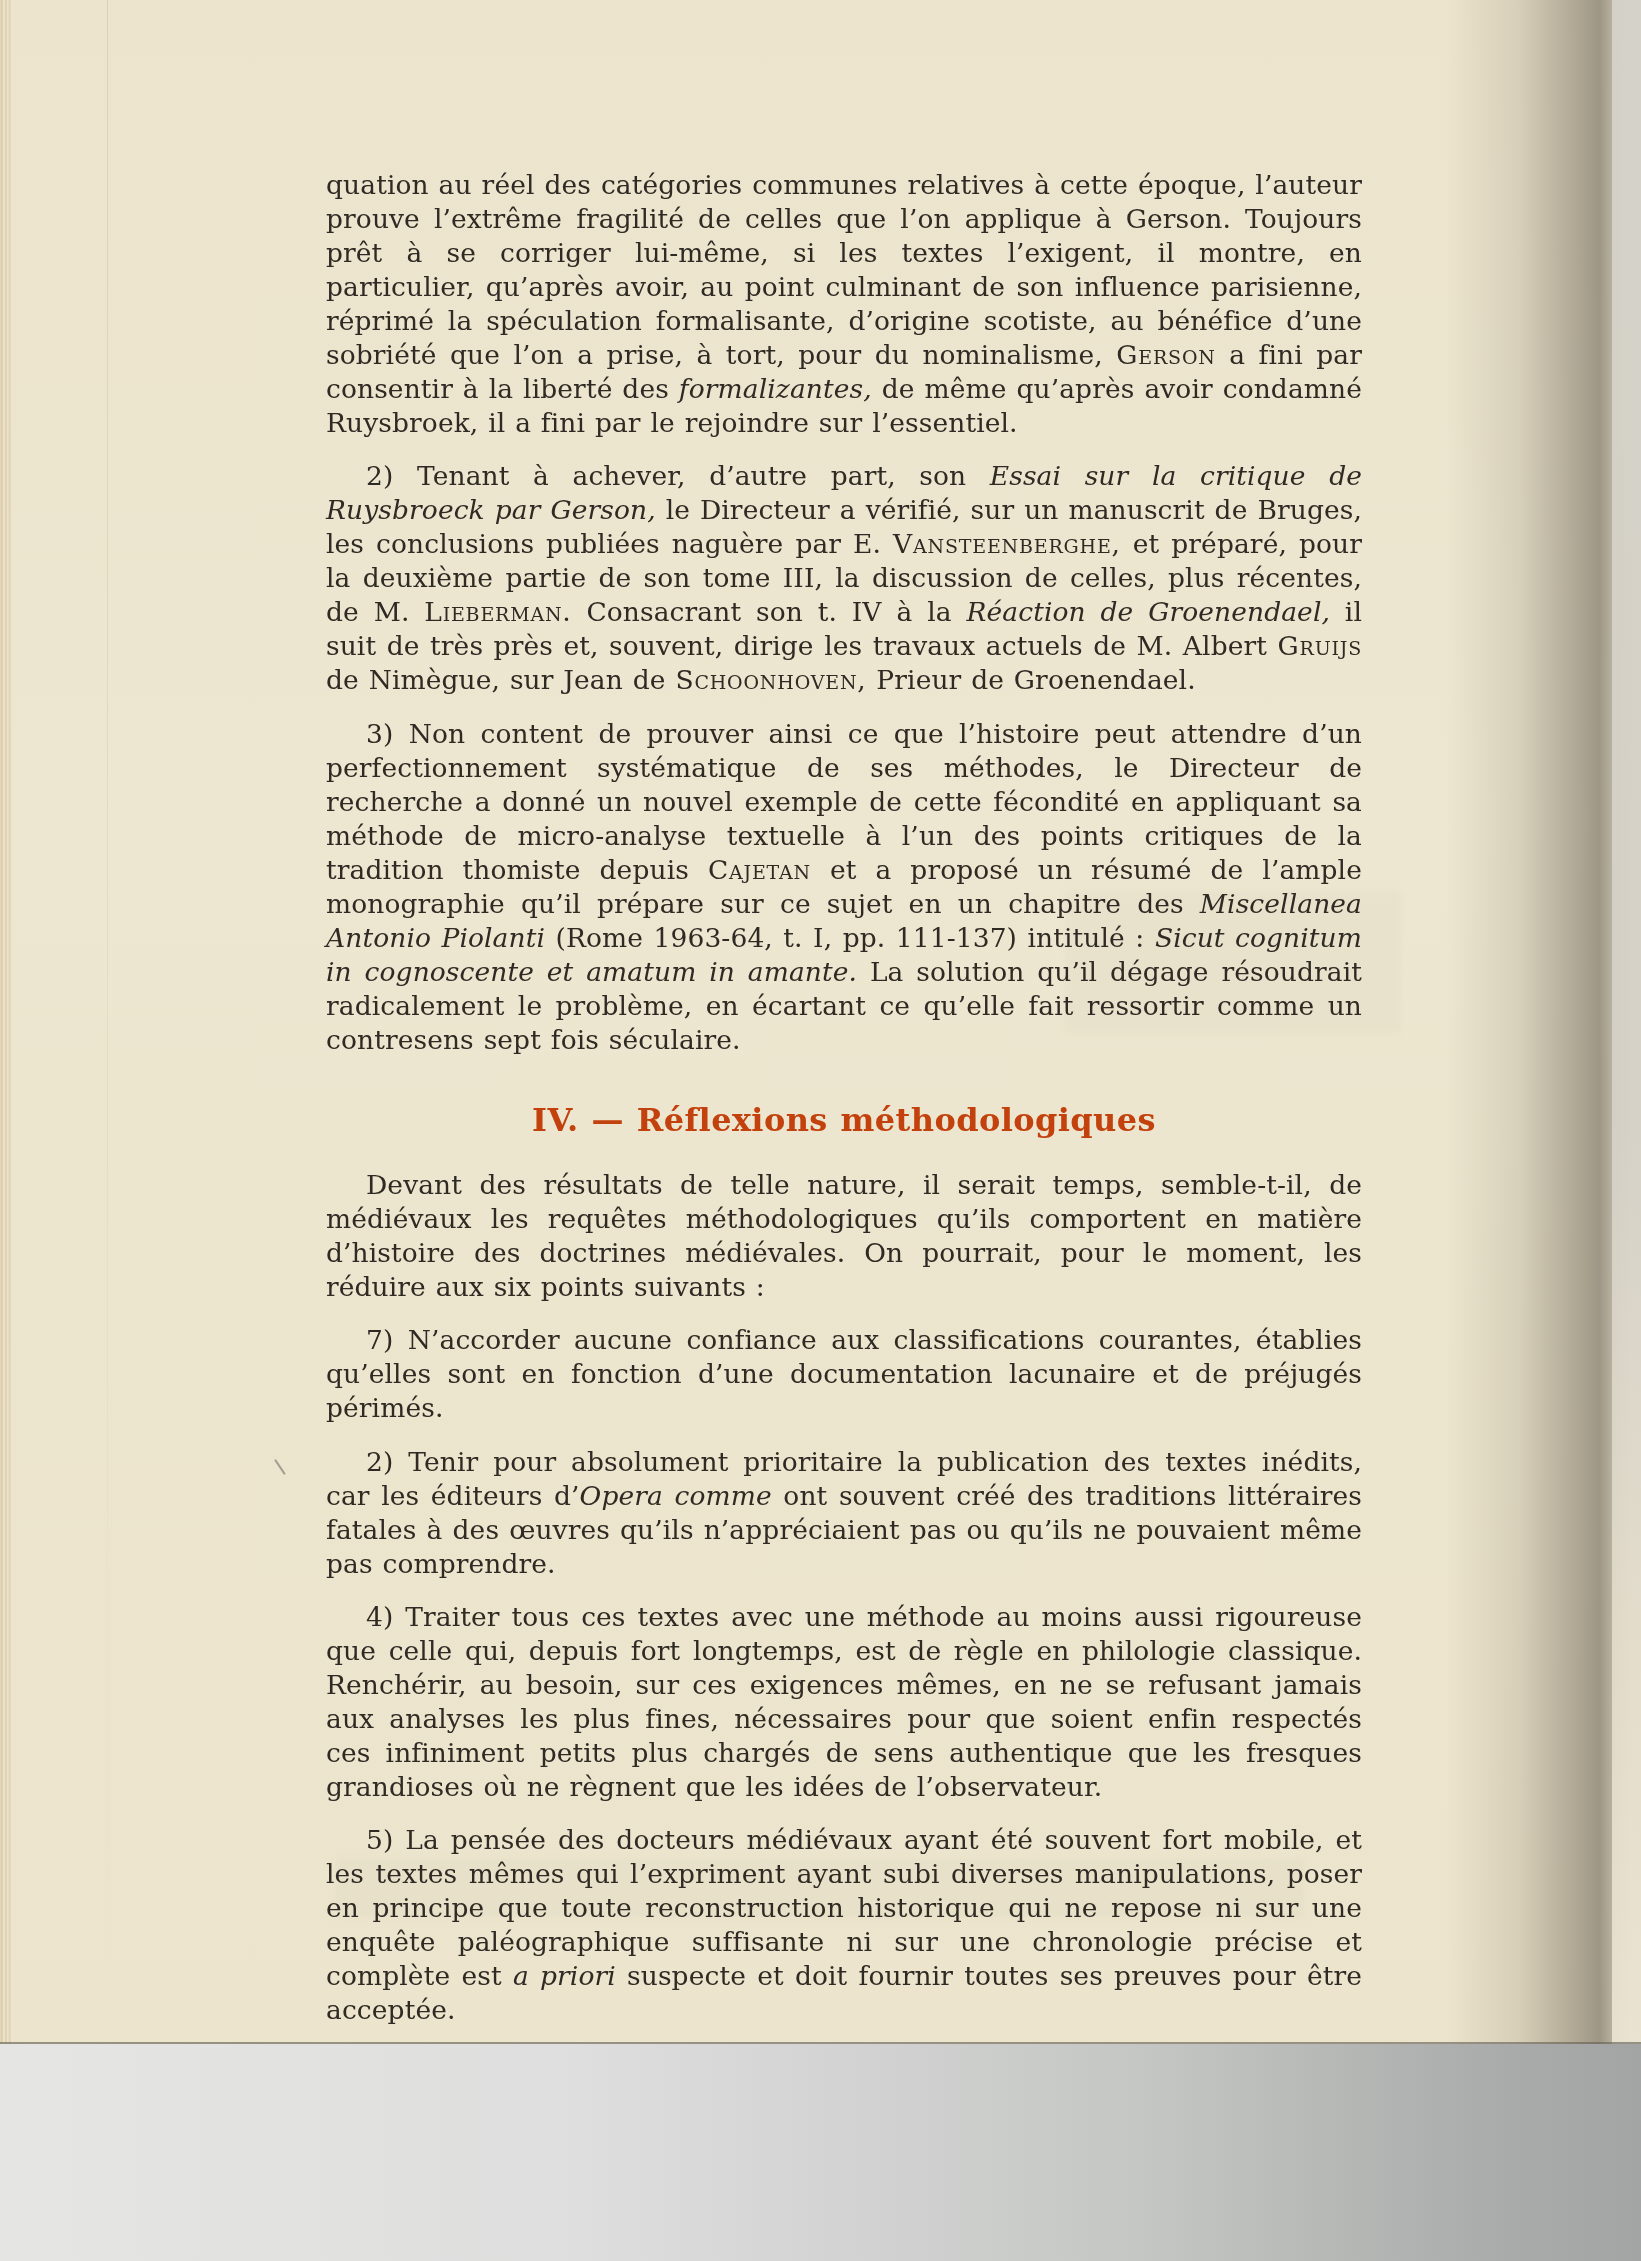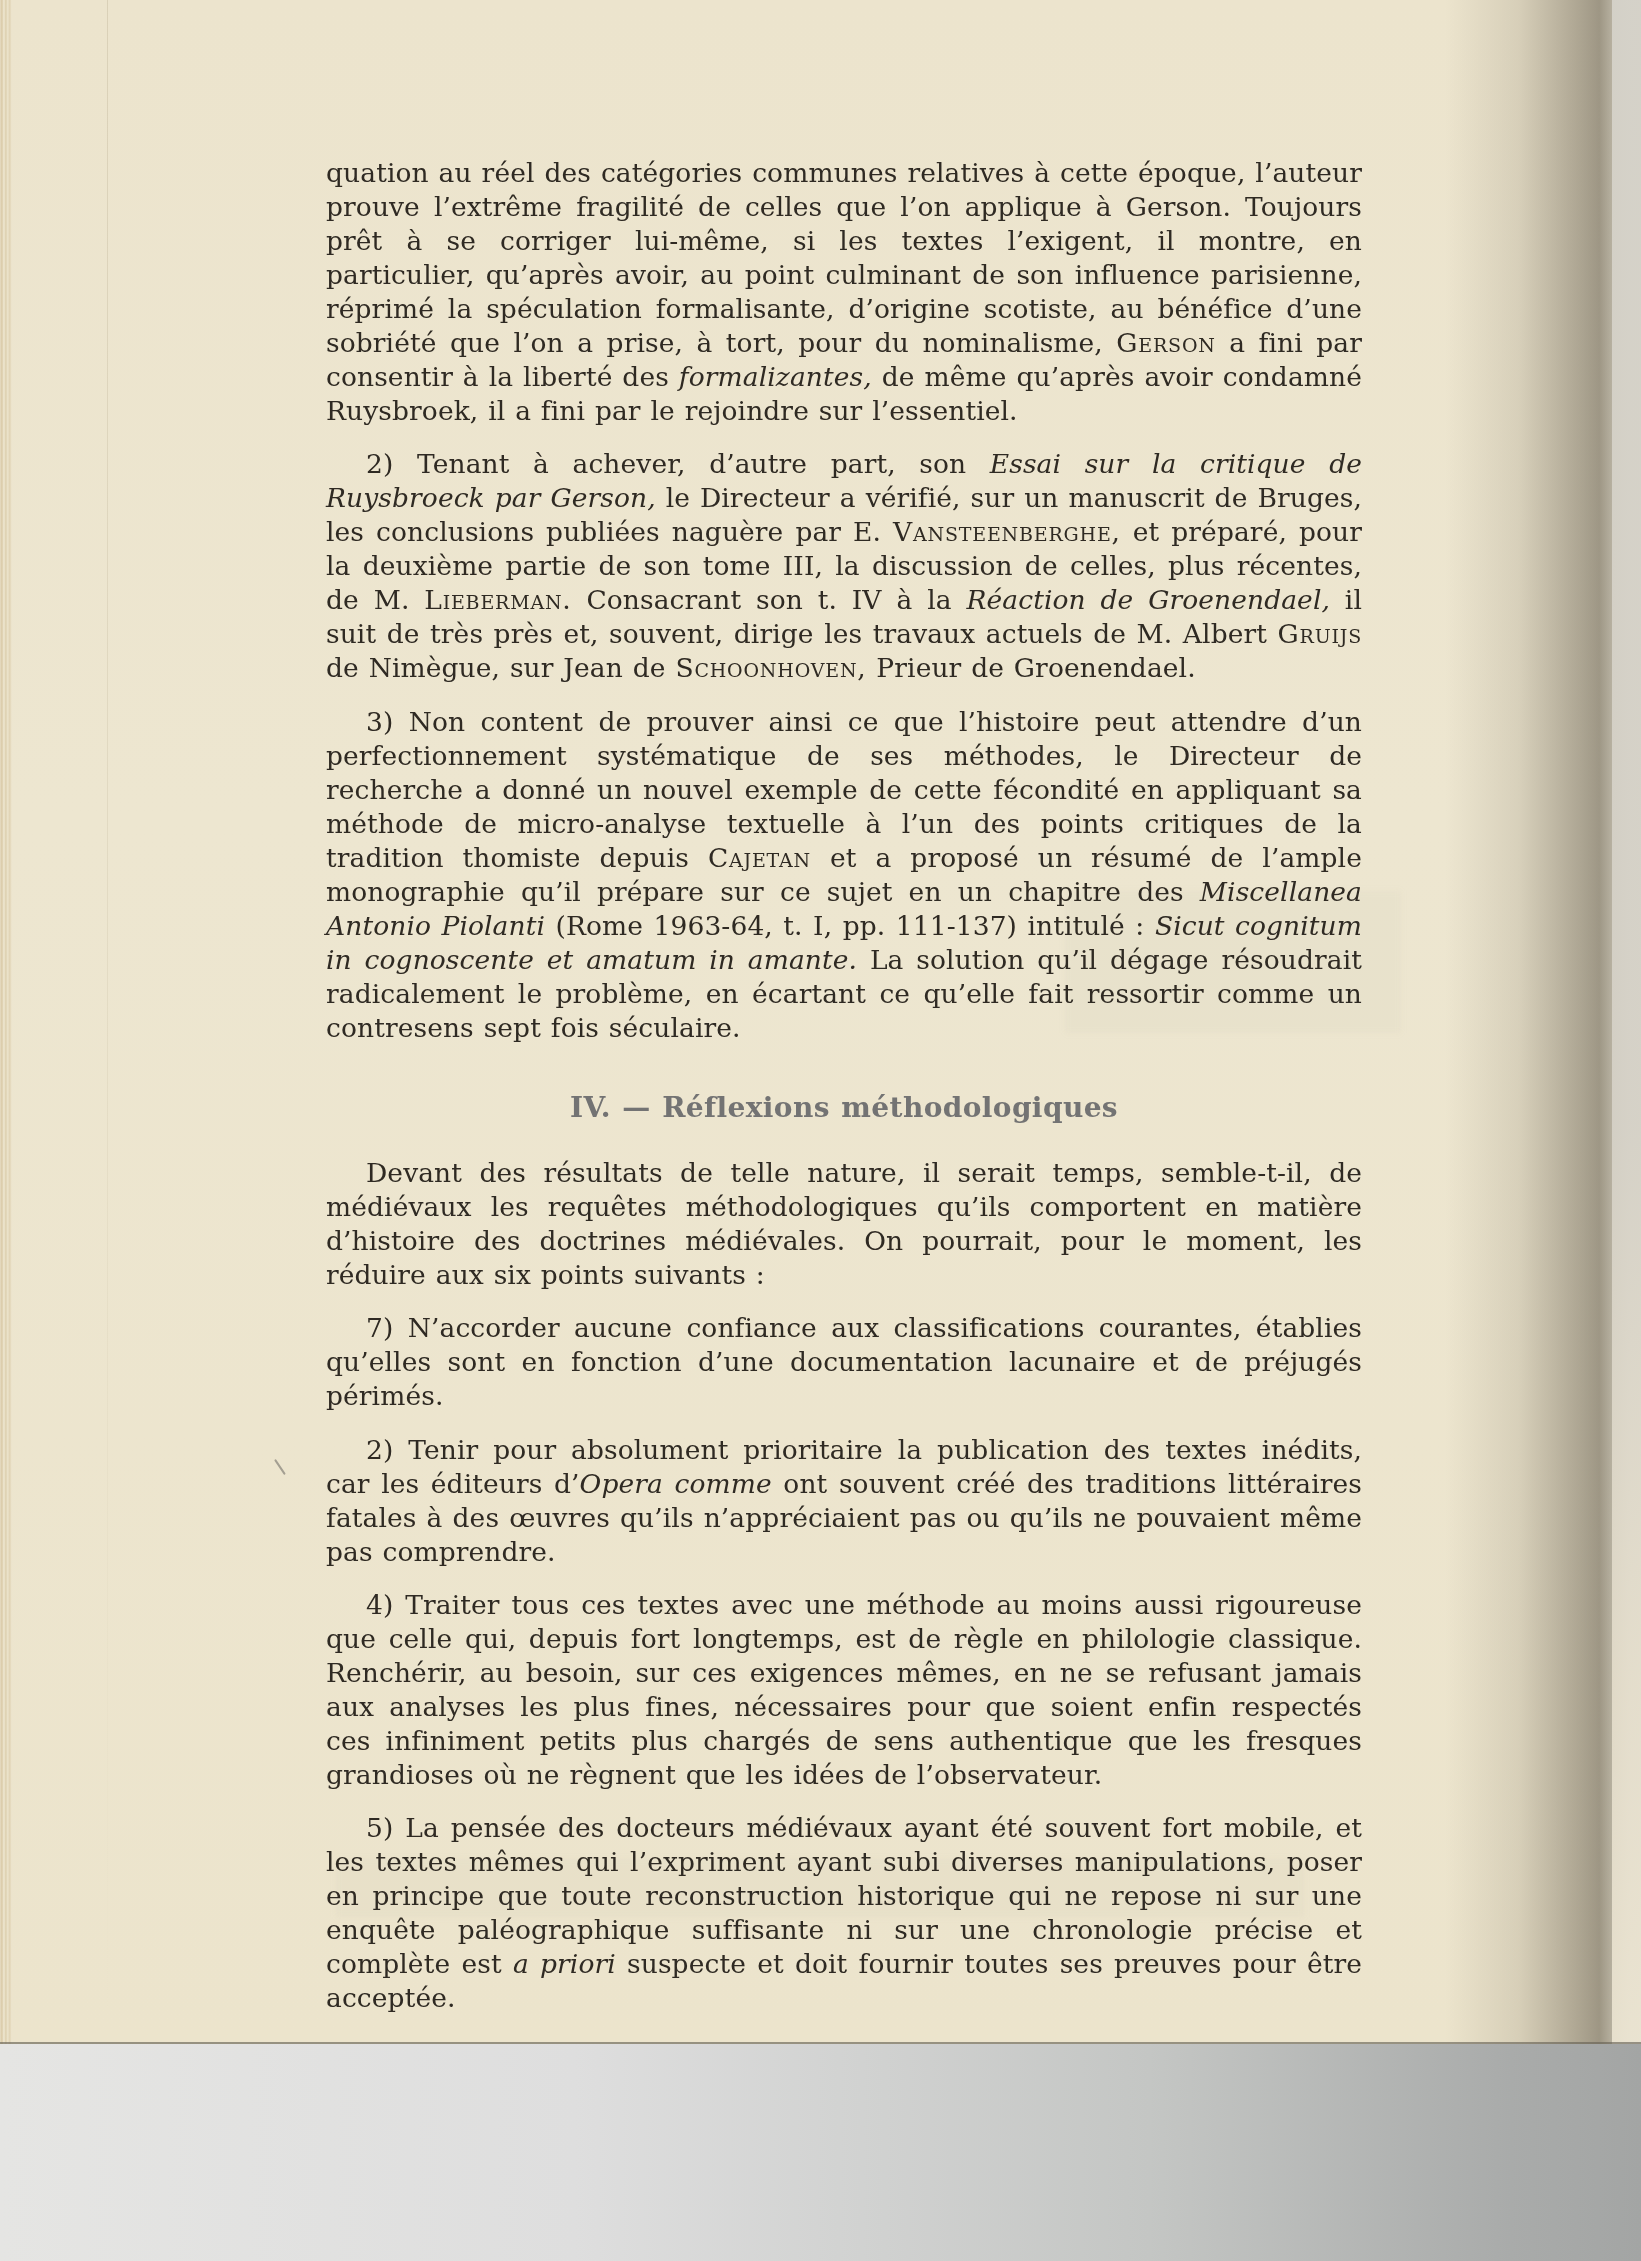--- a/index.html
+++ b/index.html
@@ -75,26 +75,26 @@
 
   
   .text-col{
     position:absolute;left:326px;top:156px;width:1036px;
     color:#2f2a23;
     font-size:26.5px;line-height:34px;
     text-align:justify;
     letter-spacing:0.1px;word-spacing:1.3px;
   }
   .para{margin:19.4px 0 0 0;text-indent:40px;}
-  .para.noindent{margin-top:0;text-indent:0;}
+  .para.noindent{margin-top:12px;text-indent:0;}
   .heading{
     margin:46px 0 31px 0;
     text-align:center;text-indent:0;
-    font-weight:bold;font-size:28px;letter-spacing:0.4px;
-    color:#737373;
+    font-weight:bold;font-size:32px;letter-spacing:0.4px;
+    color:#c2410c;
   }
   .it{font-style:italic;}
   .sc{font-variant:small-caps;letter-spacing:0.8px;}
   .page-number{
     position:absolute;left:326px;top:1773px;width:1036px;
     text-align:center;font-size:26.5px;color:#2f2a23;letter-spacing:1.3px;
   }
 </style>
 </head>
 <body>

